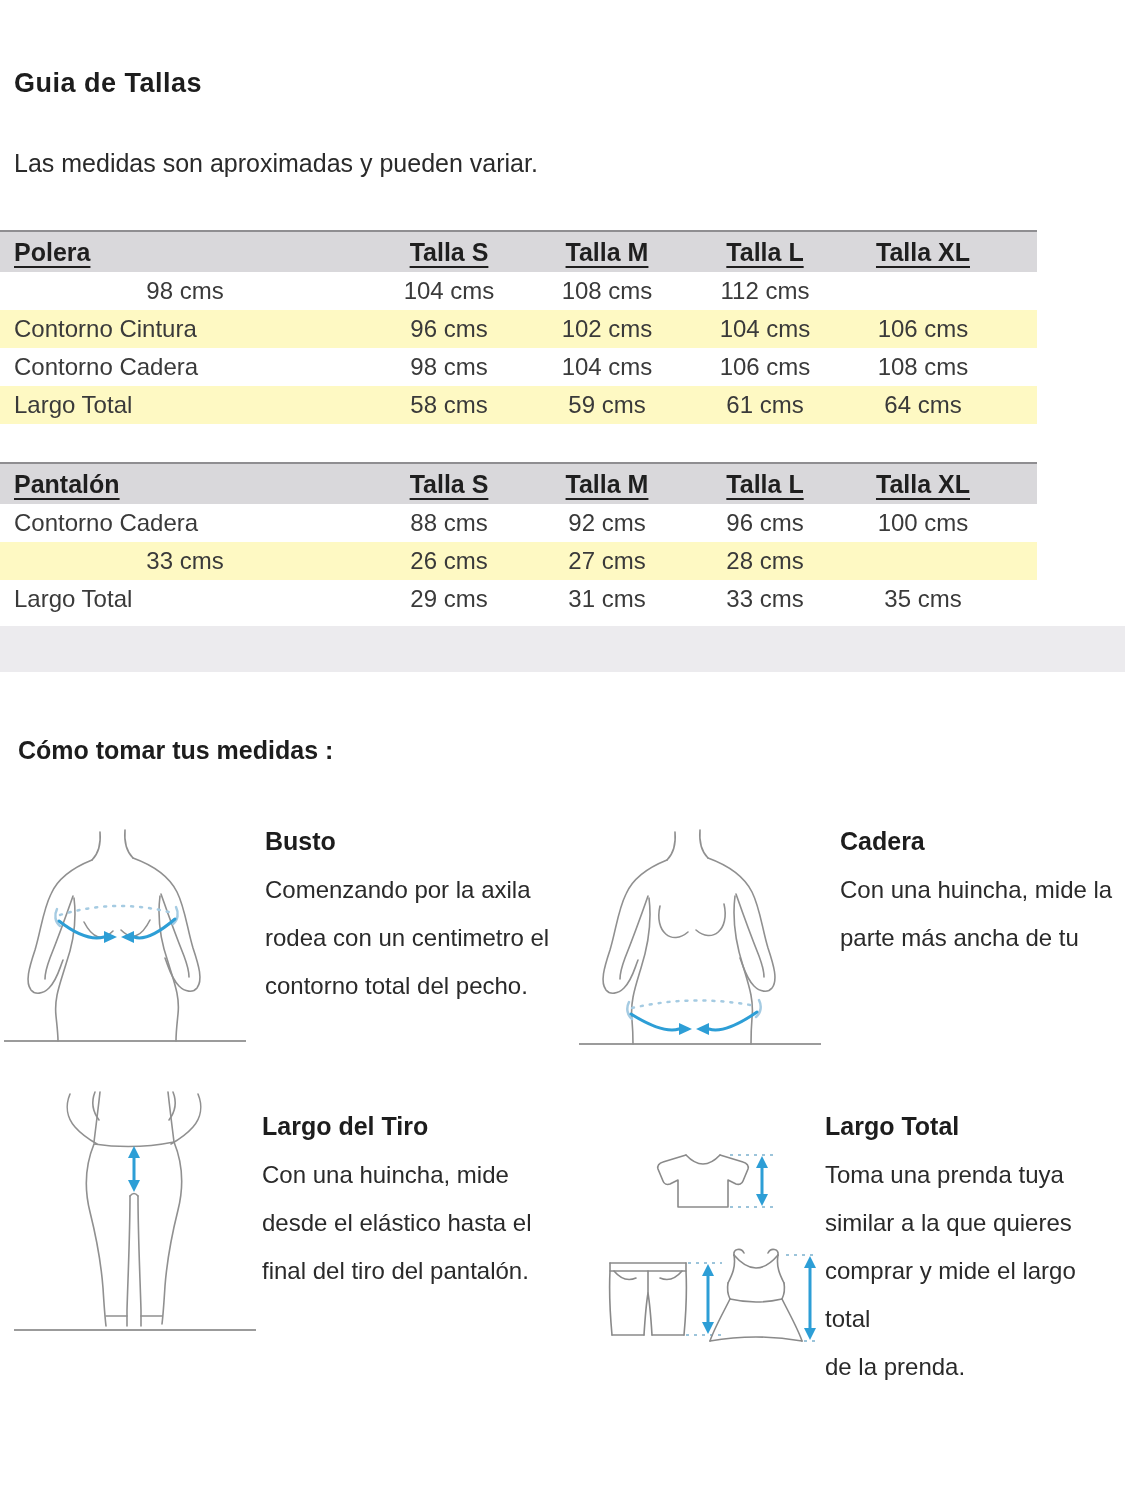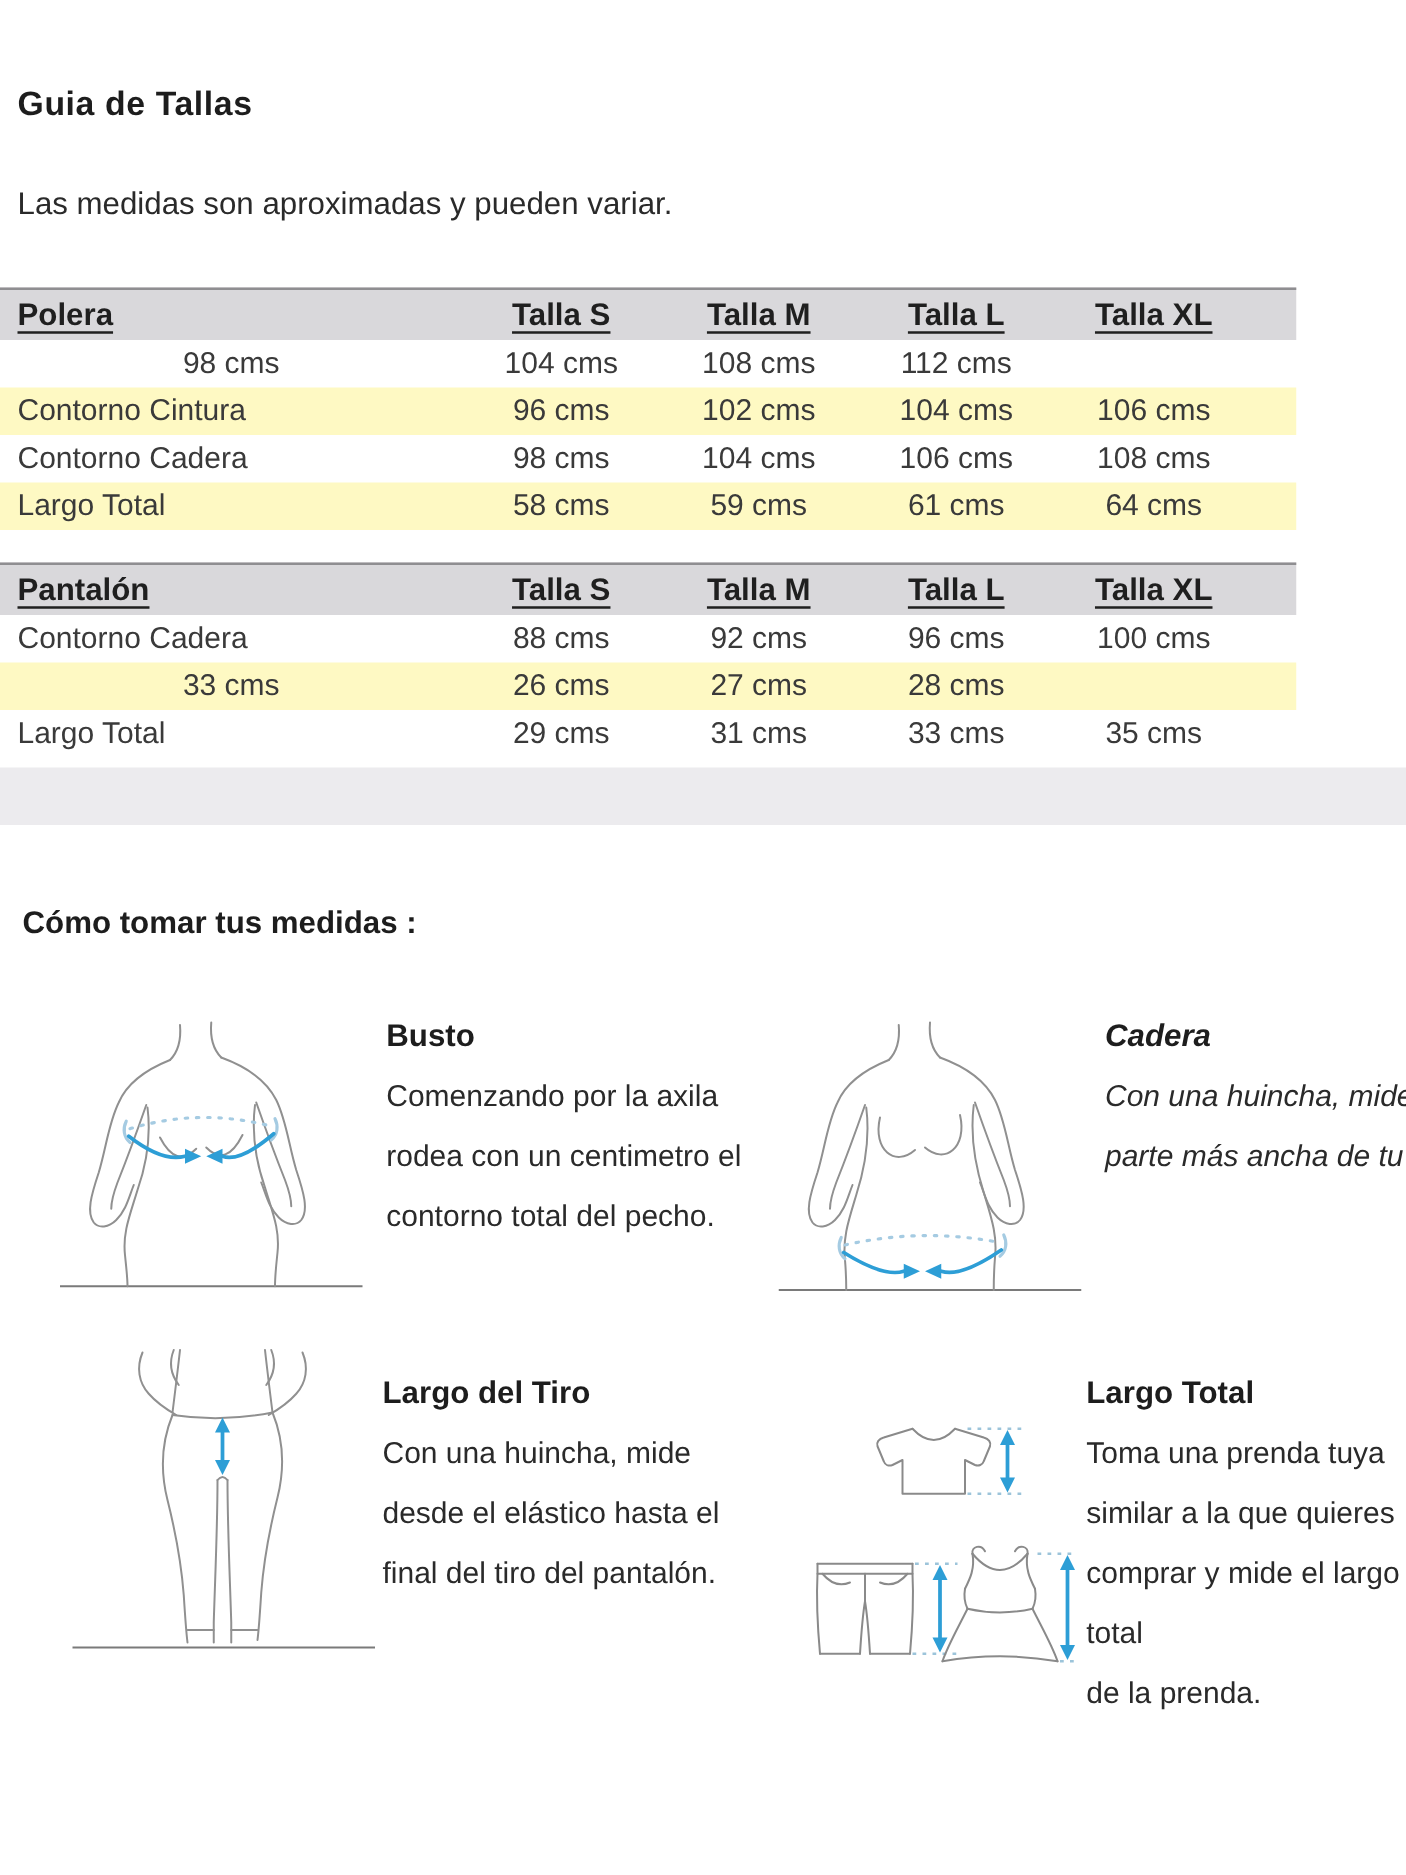--- a/index.html
+++ b/index.html
@@ -3,40 +3,40 @@
 <meta charset="utf-8">
 <style>
   * { margin: 0; padding: 0; box-sizing: border-box; }
   html, body { width: 1125px; height: 1500px; background: #ffffff; overflow: hidden; }
   body { font-family: "Liberation Sans", sans-serif; color: #222; }
 
   .page-title { margin: 68px 0 0 14px; font-size: 27px; font-weight: bold; color: #1d1d1d; letter-spacing: 0.5px; }
   .page-subtitle { margin: 50px 0 0 14px; font-size: 25px; color: #2a2a2a; }
 
   .mtable { width: 1037px; margin-top: 52px; }
-  .mtable.second { margin-top: 26px; }
+  .mtable.second { margin-top: 38px; }
   .trow { display: grid; grid-template-columns: 370px repeat(4, 1fr); align-items: center; height: 38px; padding-right: 35px; }
   .trow.thead { height: 42px; background: #d9d8db; border-top: 2px solid #8f8e91; }
   .trow.r-gray { background: #fef9c3; }
   .tcell { text-align: center; font-size: 24px; color: #3a3a3a; font-stretch: condensed; }
   .tcell.tlabel { text-align: left; padding-left: 14px; }
   .thead .tcell { font-size: 25px; font-weight: bold; color: #1f1f1f; }
   .u { text-decoration: underline; text-decoration-thickness: 2px; text-underline-offset: 5px; }
 
   .spacer-band { width: 1125px; height: 46px; margin-top: 8px; background: #ecebee; }
 
   .howto-heading { margin: 64px 0 0 18px; font-size: 25px; font-weight: bold; color: #1d1d1d; }
 
-  .howto-grid { display: grid; grid-template-columns: 255px 320px 250px 300px; margin-top: 40px; padding-left: 44px; }
+  .howto-grid { display: grid; grid-template-columns: 255px 320px 250px 300px; margin-top: 40px; }
   .gr1 { height: 285px; }
   .fig-cell { position: relative; }
   .sec-text { padding-top: 22px; }
   .sec-title { font-size: 25px; font-weight: bold; color: #1d1d1d; margin-bottom: 10px; }
   .sec-body { font-size: 24px; line-height: 48px; color: #2a2a2a; white-space: pre-line; }
-  .pl10 { padding-left: 10px; } .pl15 { padding-left: 15px; font-style: italic; } .pl7 { padding-left: 7px; }
+  .pl10 { padding-left: 10px; } .pl15 { padding-left: 15px; } .pl7 { padding-left: 7px; }
 
   svg { display: block; }
   .fig1 { margin-top: 5px; }
   .fig3 { margin-top: 0; margin-left: 10px; }
   .fig4 { margin-top: 55px; margin-left: 25px; }
   .outline { fill: none; stroke: #909090; stroke-width: 1.6; stroke-linecap: round; }
   .garment { fill: none; stroke: #8a8a8a; stroke-width: 1.6; stroke-linecap: round; stroke-linejoin: round; }
   .baseline { stroke: #7a7a7a; stroke-width: 1.5; }
   .tape { fill: none; stroke: #a5cbe2; stroke-width: 2.5; stroke-linecap: round; }
   .tape-dash { stroke-dasharray: 2 7; }

